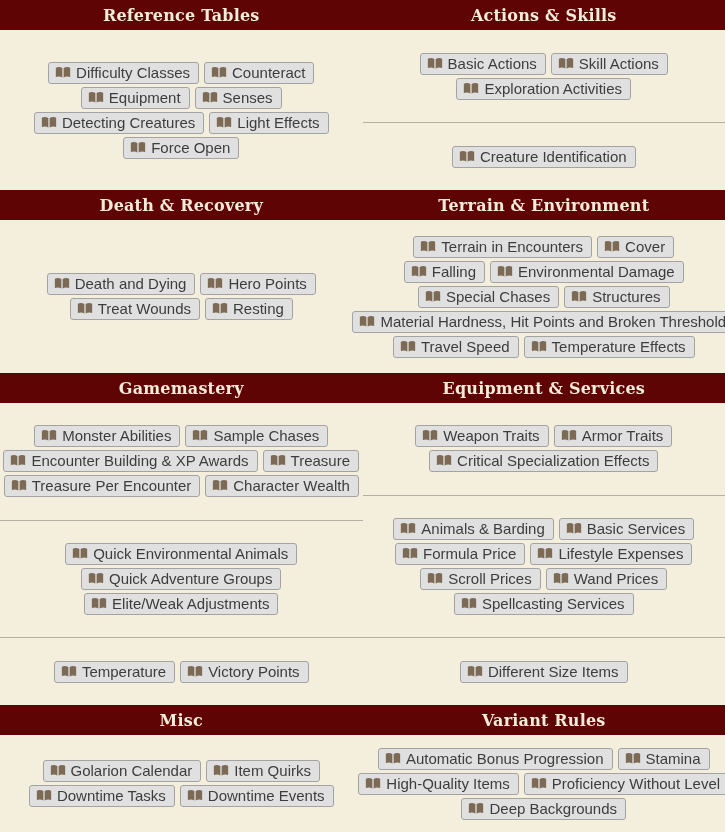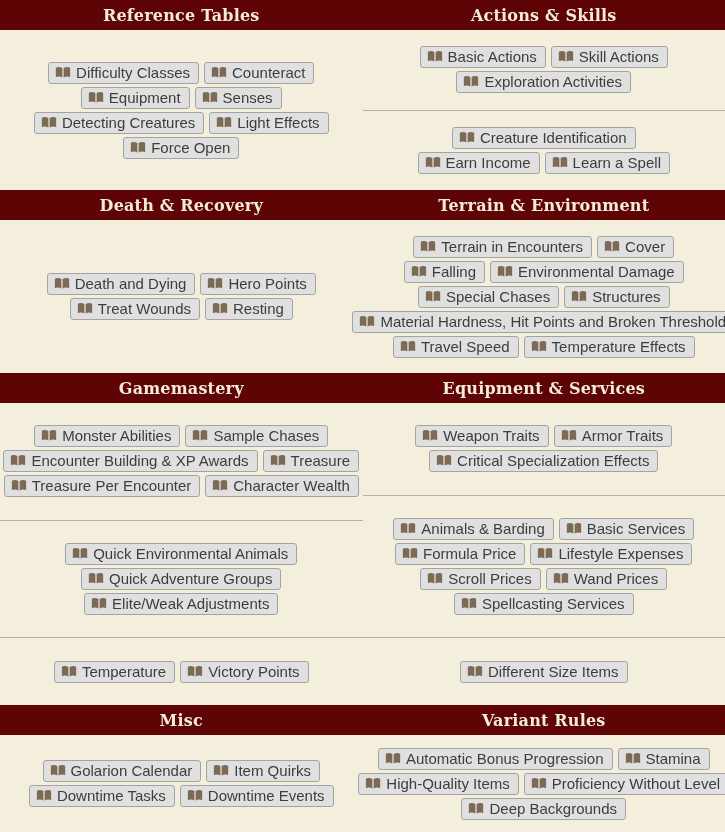--- a/index.html
+++ b/index.html
@@ -171,40 +171,20 @@
             <button type="button" class="ref-btn">
               <span class="book-icon">
                 <svg class="book-svg" viewBox="0 0 24 20" aria-hidden="true">
                   <path d="M1 2.5C4.2 1.2 7.8 1.3 11 3v14.5C7.8 15.8 4.2 15.7 1 17Z"></path>
                   <path d="M23 2.5C19.8 1.2 16.2 1.3 13 3v14.5c3.2-1.7 6.8-1.8 10-.5Z"></path>
                 </svg>
               </span>
               <span class="btn-label">Creature Identification</span>
             </button>
           </div>
-          <div class="btn-row">
-            <button type="button" class="ref-btn">
-              <span class="book-icon">
-                <svg class="book-svg" viewBox="0 0 24 20" aria-hidden="true">
-                  <path d="M1 2.5C4.2 1.2 7.8 1.3 11 3v14.5C7.8 15.8 4.2 15.7 1 17Z"></path>
-                  <path d="M23 2.5C19.8 1.2 16.2 1.3 13 3v14.5c3.2-1.7 6.8-1.8 10-.5Z"></path>
-                </svg>
-              </span>
-              <span class="btn-label">Earn Income</span>
-            </button>
-            <button type="button" class="ref-btn">
-              <span class="book-icon">
-                <svg class="book-svg" viewBox="0 0 24 20" aria-hidden="true">
-                  <path d="M1 2.5C4.2 1.2 7.8 1.3 11 3v14.5C7.8 15.8 4.2 15.7 1 17Z"></path>
-                  <path d="M23 2.5C19.8 1.2 16.2 1.3 13 3v14.5c3.2-1.7 6.8-1.8 10-.5Z"></path>
-                </svg>
-              </span>
-              <span class="btn-label">Learn a Spell</span>
-            </button>
-          </div>
         </div>
       </div>
     </section>
     <section class="card">
       <h2 class="card-header">Death &amp; Recovery</h2>
       <div class="card-body">
         <div class="group">
           <div class="btn-row">
             <button type="button" class="ref-btn">
               <span class="book-icon">

